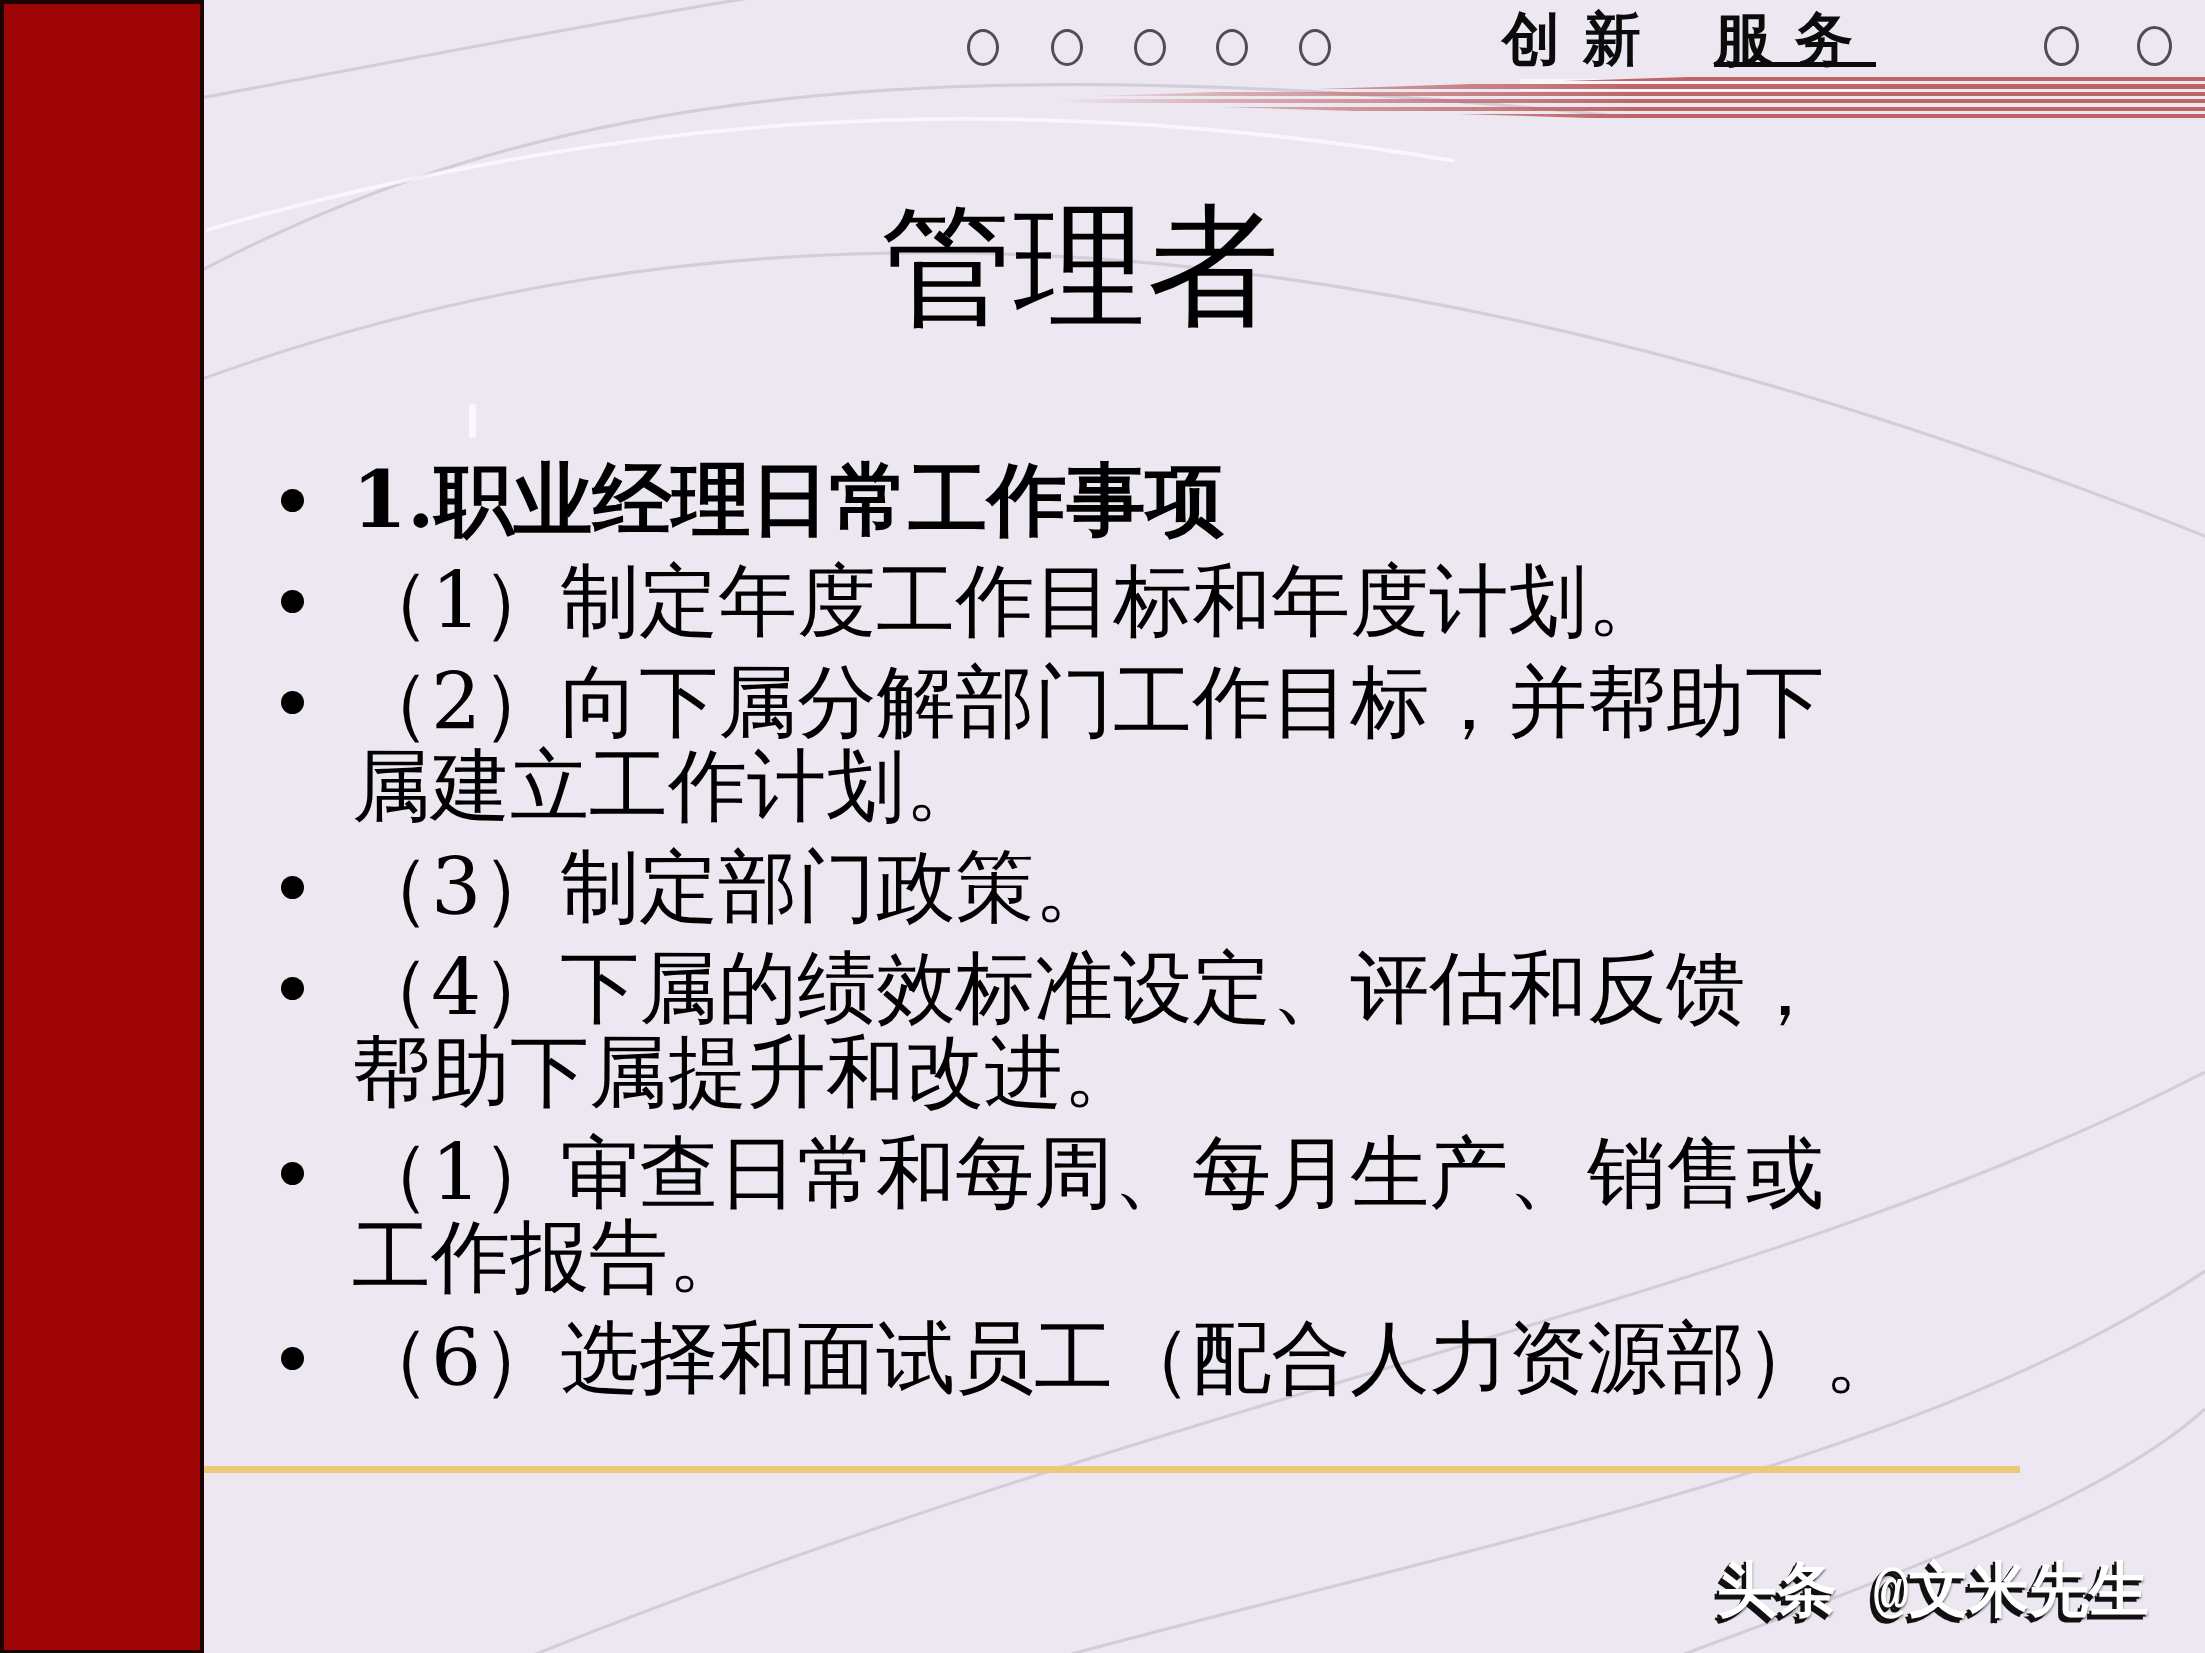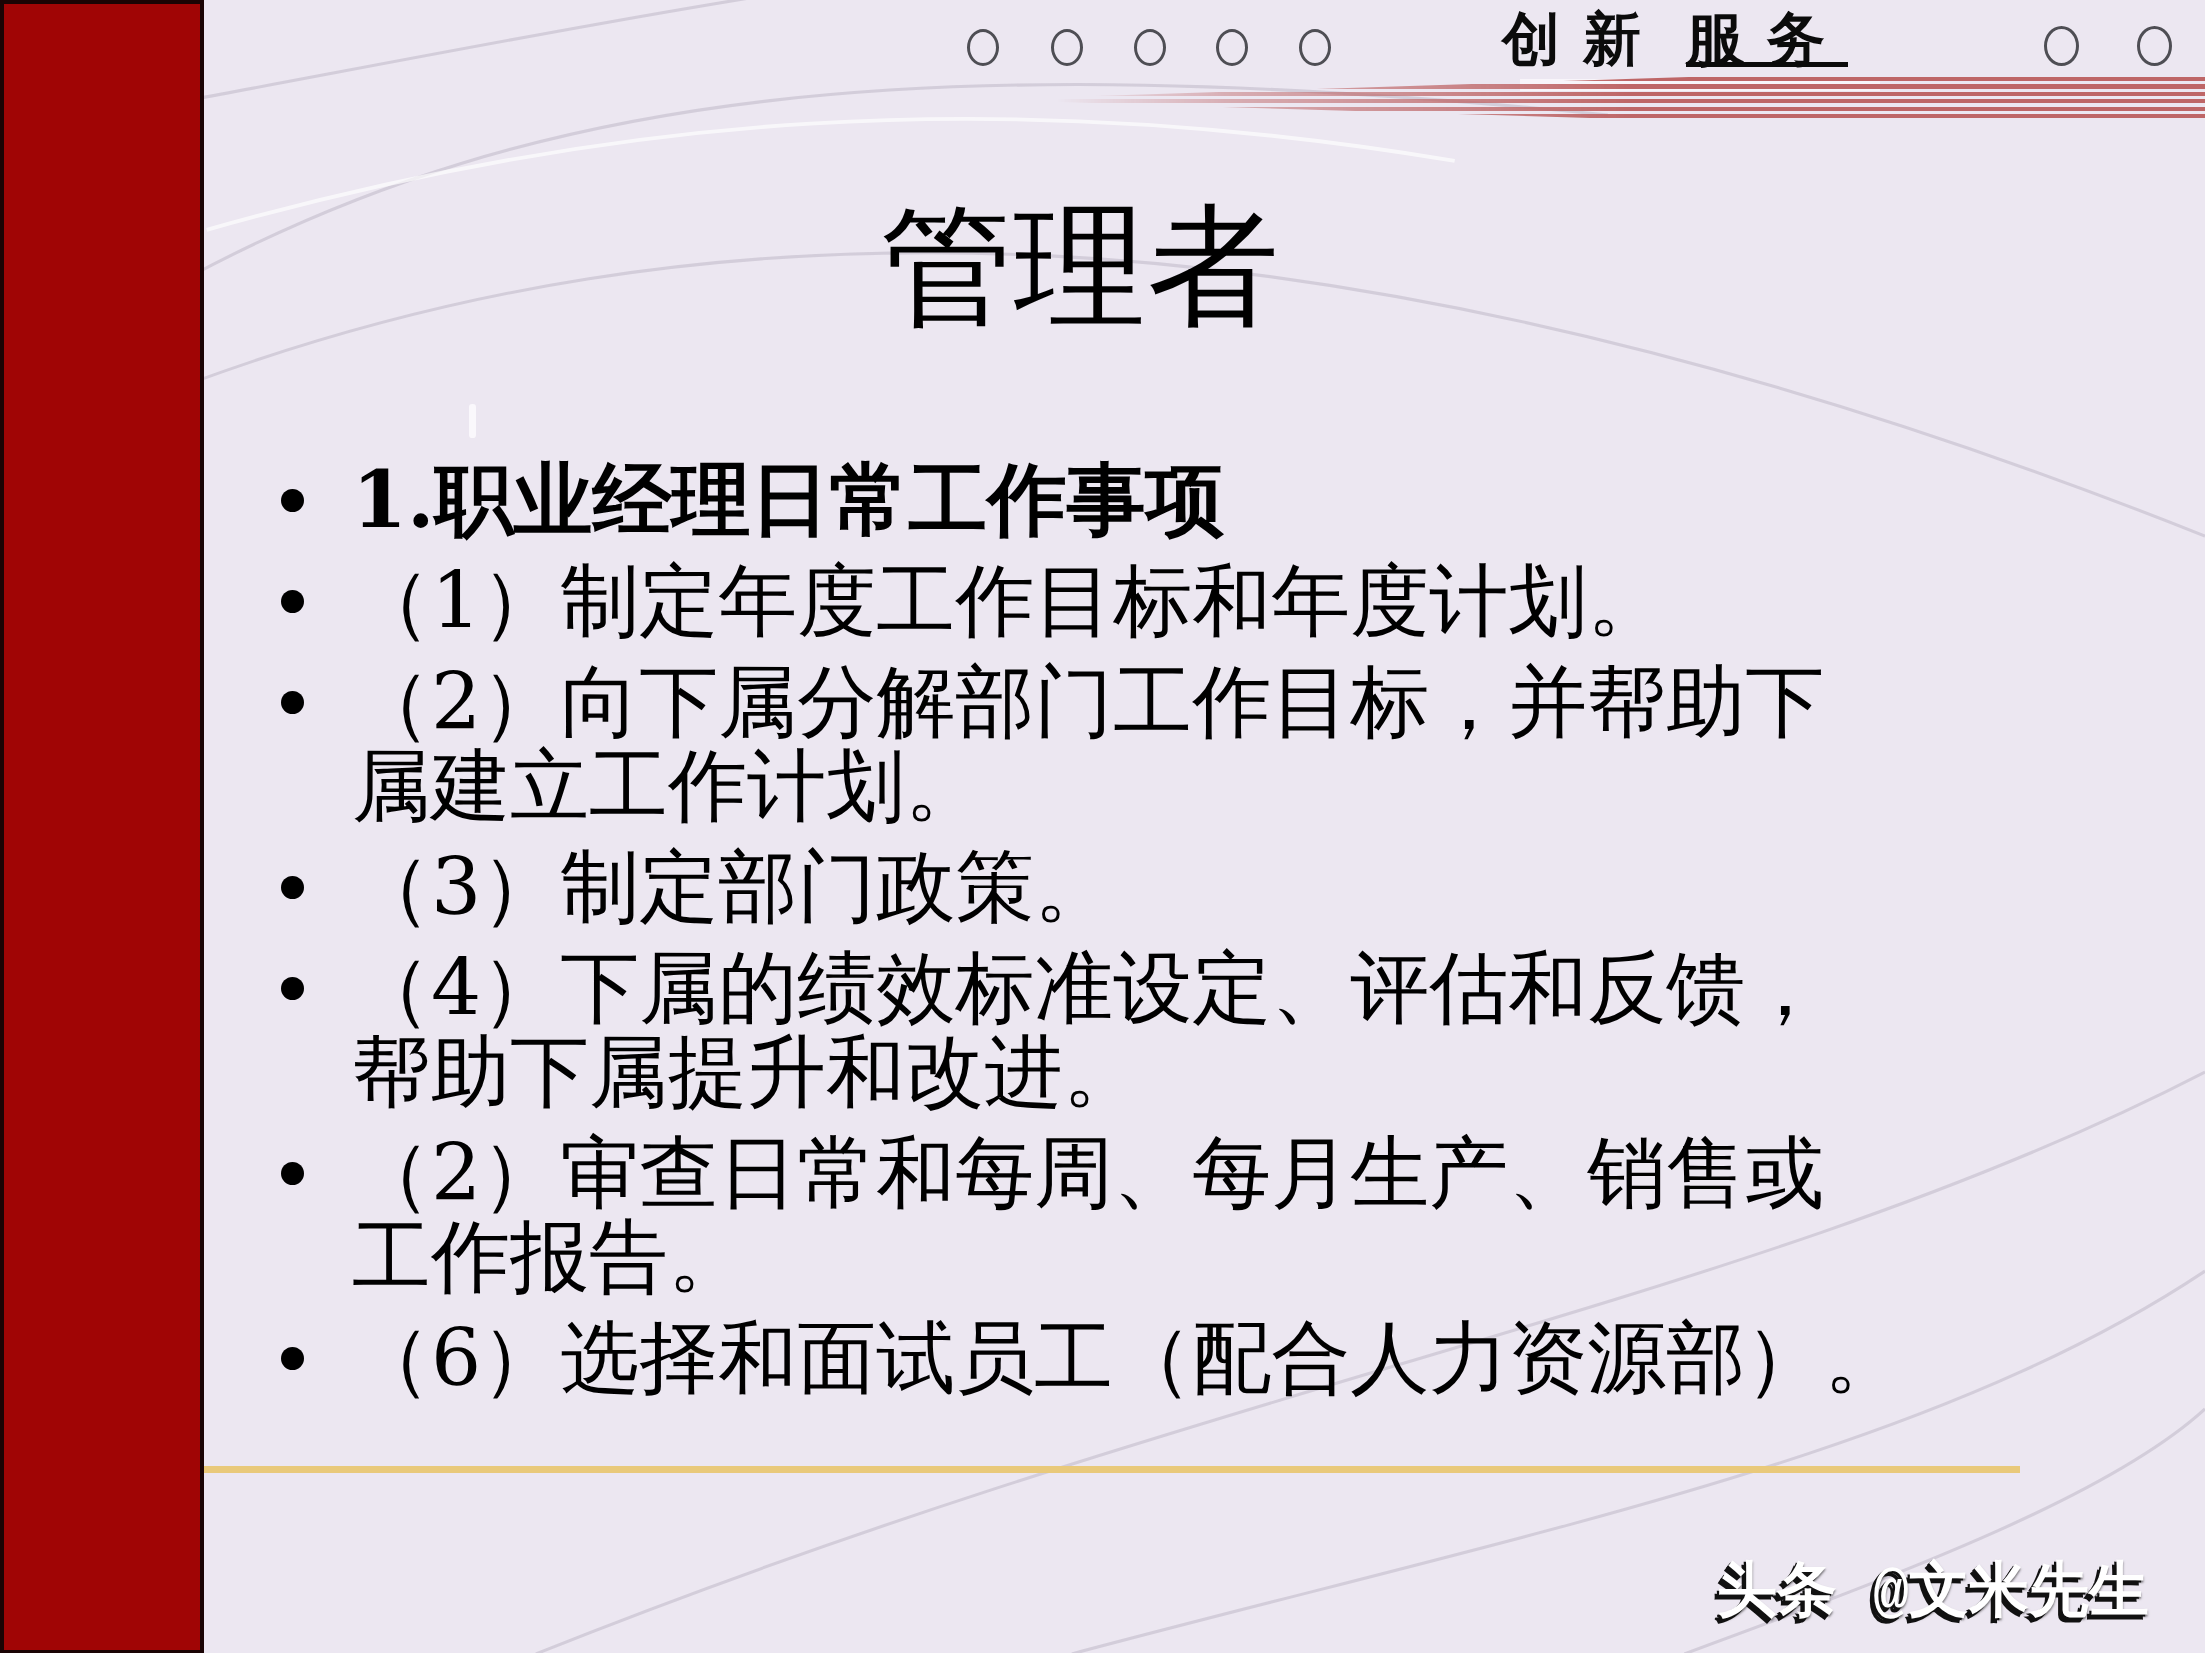--- a/index.html
+++ b/index.html
@@ -33,21 +33,21 @@
     -webkit-mask-image:linear-gradient(to right,transparent 0,rgba(0,0,0,.45) 15%,#000 50%);
     mask-image:linear-gradient(to right,transparent 0,rgba(0,0,0,.45) 15%,#000 50%);
   }
   .slogan-highlight{
     position:absolute;left:1520px;top:79px;width:360px;height:11.5px;background:#F8F5FA;
   }
   .slogan{
     position:absolute;left:1502px;top:7.7px;
     display:flex;align-items:flex-start;
     font-family:"DejaVu Sans","Liberation Sans",sans-serif;
-    font-weight:700;font-size:58px;color:#0B0B0B;line-height:1.1;
+    font-weight:700;font-size:58px;color:#0B0B0B;line-height:1.1;gap:28px;
   }
   .slogan .word{letter-spacing:23px;}
   .slogan .word + .word{margin-left:22px;text-decoration:underline;}
   .page-title{
     position:absolute;left:204px;top:191px;width:1753px;margin:0;
     text-align:center;font-size:132px;font-weight:400;color:#000;
     letter-spacing:1.5px;line-height:1.15;
   }
   .cursor-artifact{
     position:absolute;left:469px;top:404px;width:6.9px;height:34px;
@@ -128,21 +128,21 @@
         <div>属建立工作计划。</div>
       </li>
       <li>
         <div>（3）制定部门政策。</div>
       </li>
       <li>
         <div>（4）下属的绩效标准设定、评估和反馈，</div>
         <div>帮助下属提升和改进。</div>
       </li>
       <li>
-        <div>（2）审查日常和每周、每月生产、销售或</div>
+        <div>（1）审查日常和每周、每月生产、销售或</div>
         <div>工作报告。</div>
       </li>
       <li>
         <div>（6）选择和面试员工（配合人力资源部）。</div>
       </li>
     </ul>
 
   <div class="gold-line"></div>
 
   <div class="watermark">头条 @文米先生</div>

